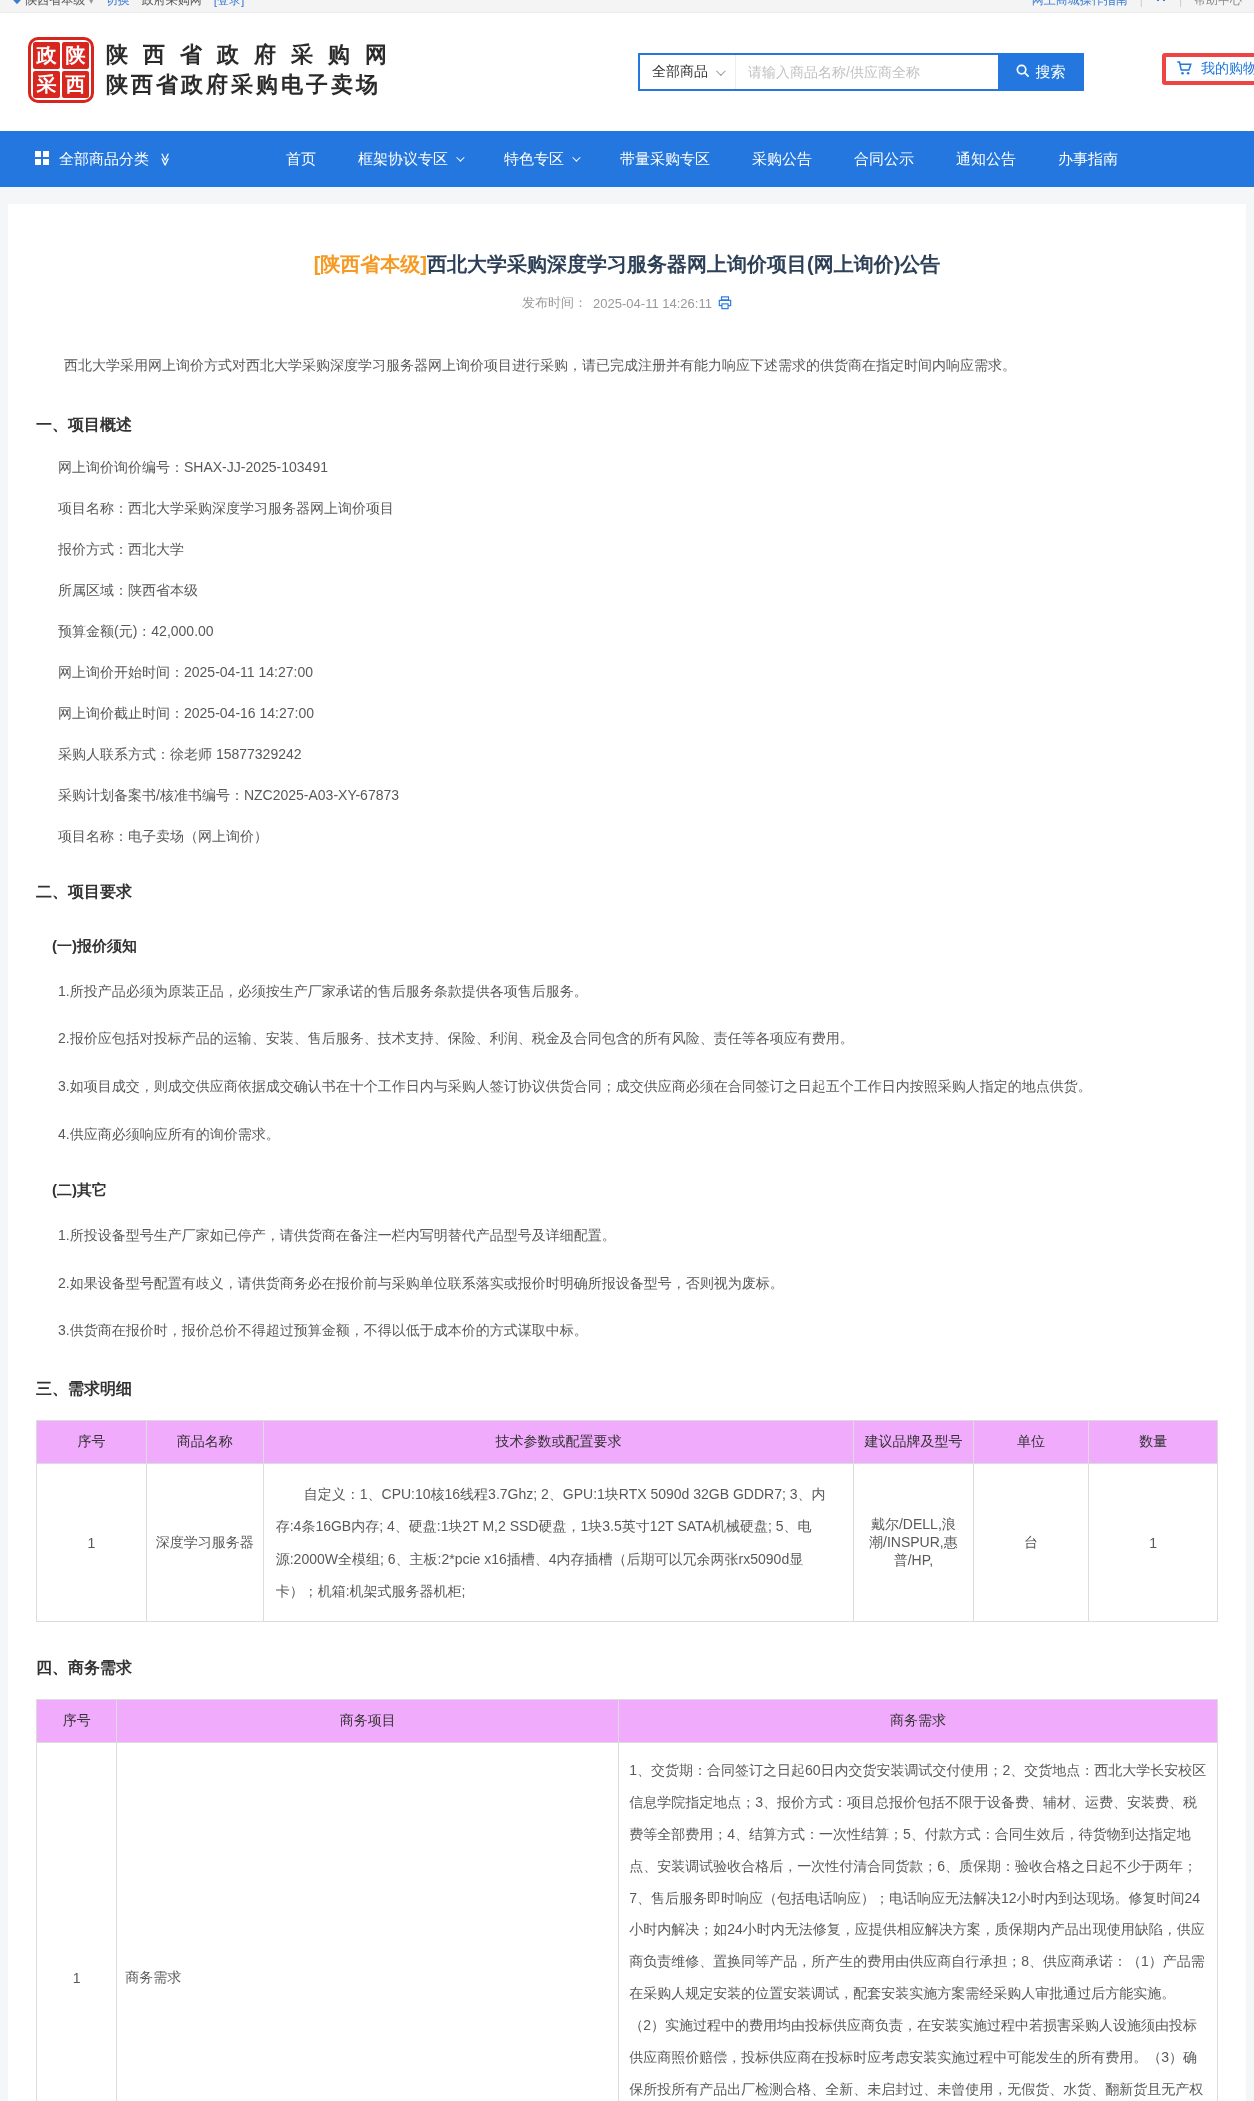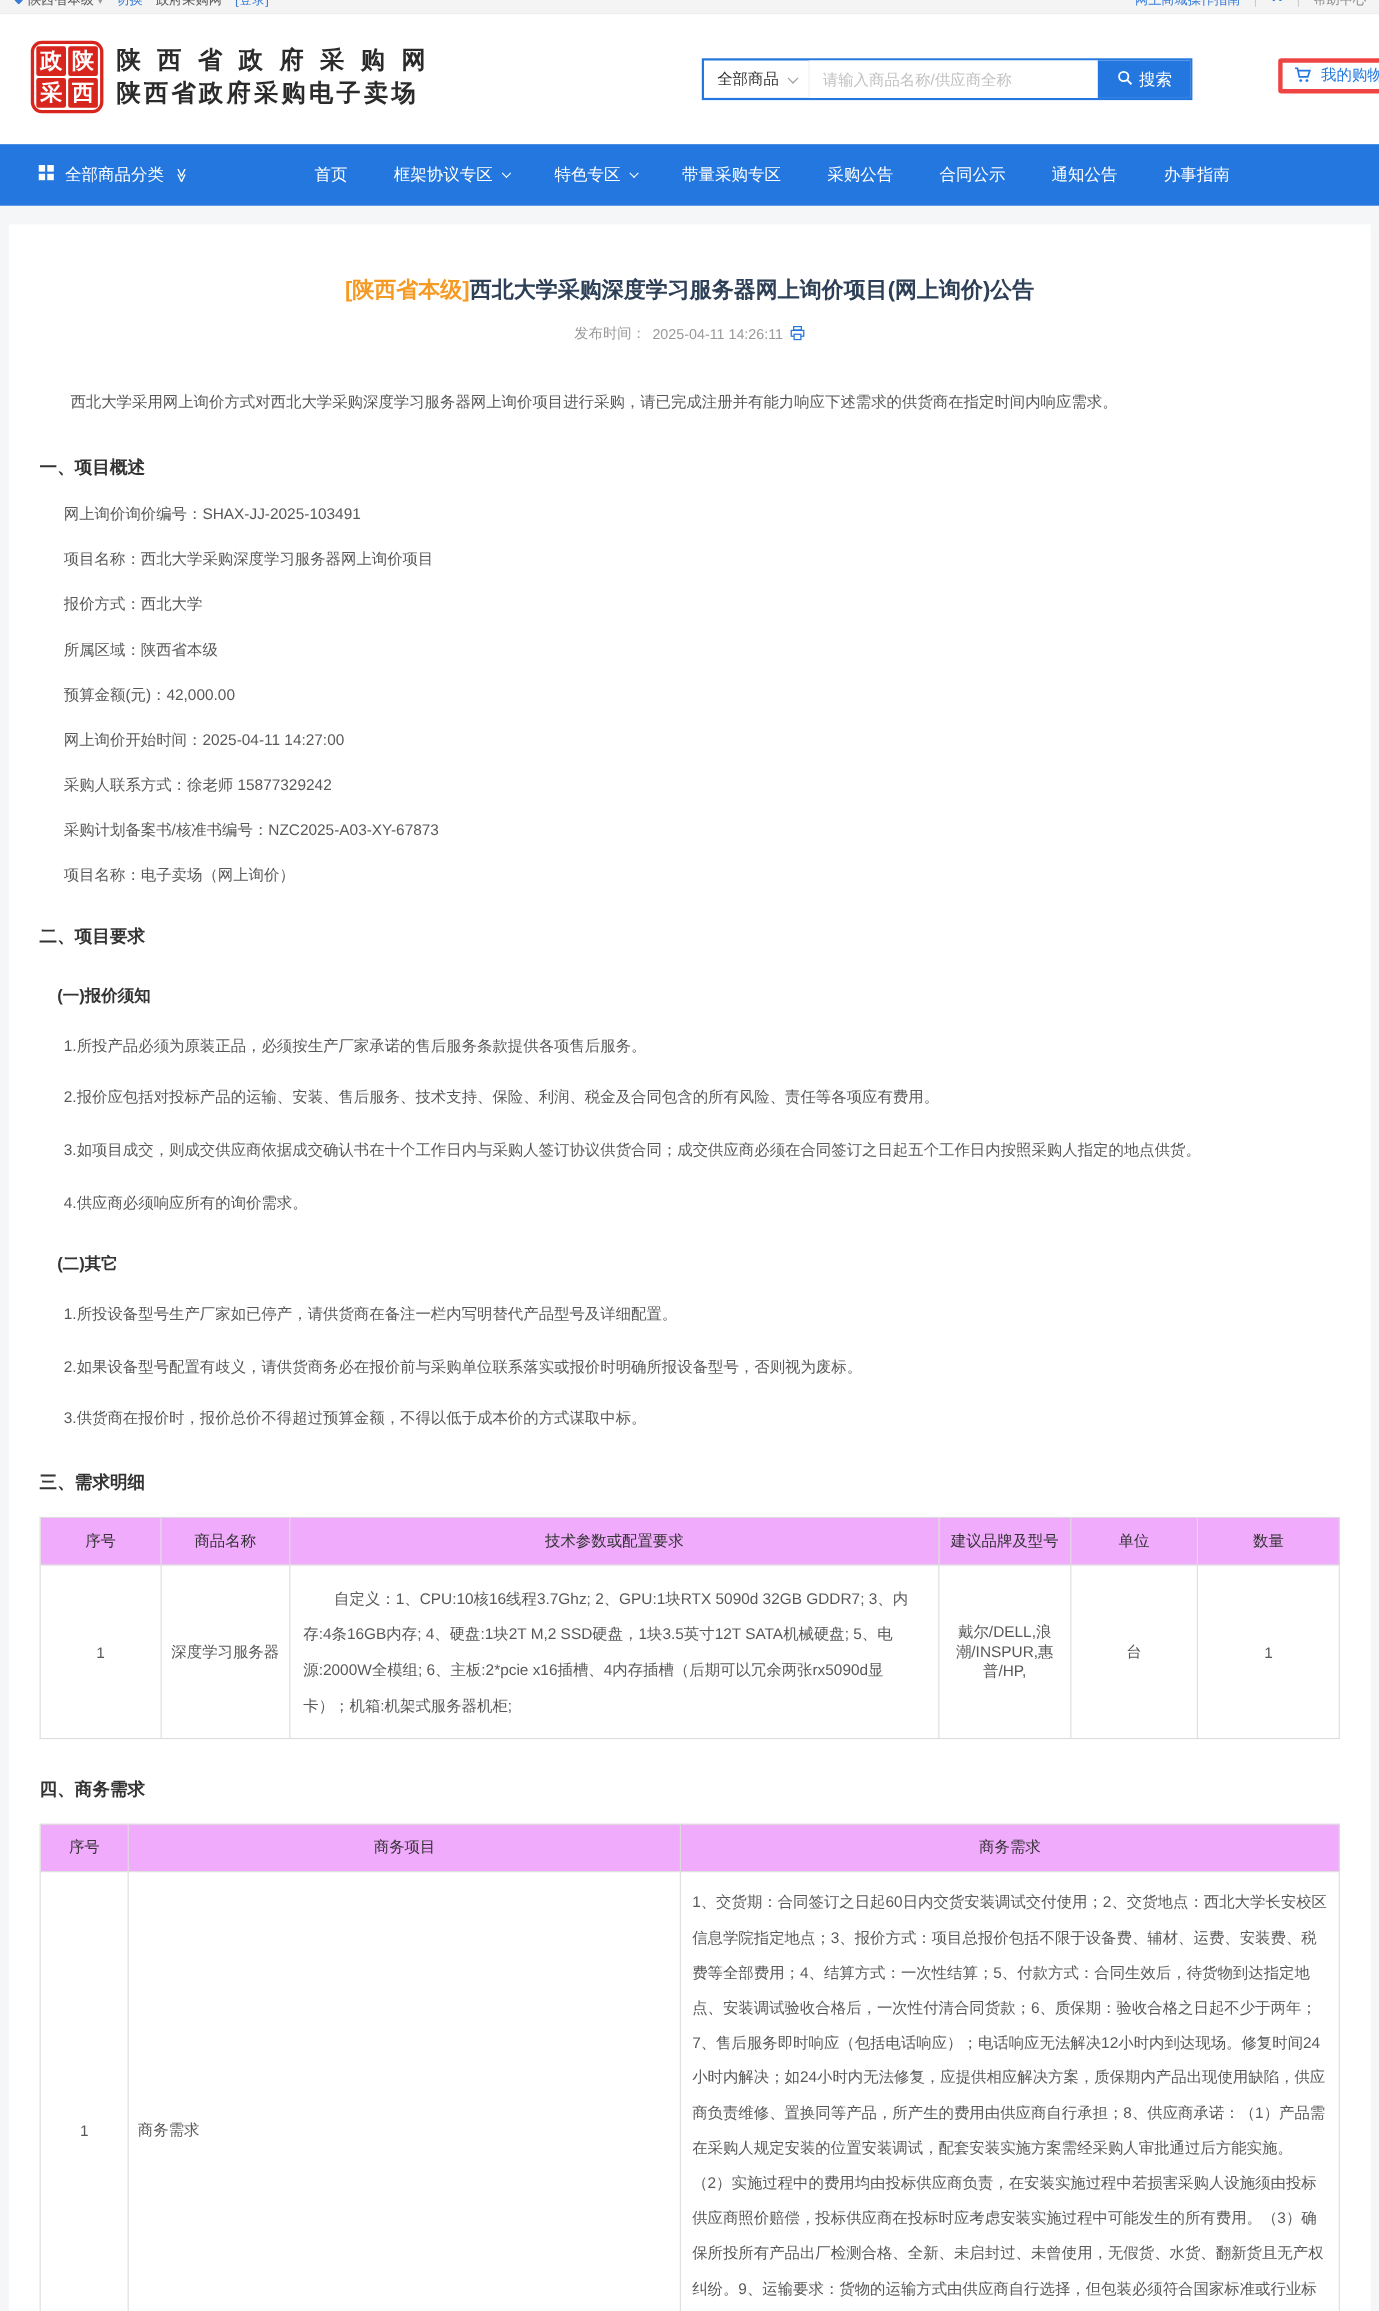--- a/index.html
+++ b/index.html
@@ -235,20 +235,21 @@
 
   <p class="intro">西北大学采用网上询价方式对西北大学采购深度学习服务器网上询价项目进行采购，请已完成注册并有能力响应下述需求的供货商在指定时间内响应需求。</p>
 
   <h2 class="section-h">一、项目概述</h2>
   <p class="field"><span>网上询价询价编号：</span><span>SHAX-JJ-2025-103491</span></p>
   <p class="field"><span>项目名称：</span><span>西北大学采购深度学习服务器网上询价项目</span></p>
   <p class="field"><span>报价方式：</span><span>西北大学</span></p>
   <p class="field"><span>所属区域：</span><span>陕西省本级</span></p>
   <p class="field"><span>预算金额(元)：</span><span>42,000.00</span></p>
   <p class="field"><span>网上询价开始时间：</span><span>2025-04-11 14:27:00</span></p>
+  <p class="field"><span>网上询价截止时间：</span><span>2025-04-16 14:27:00</span></p>
   <p class="field"><span>采购人联系方式：</span><span>徐老师 15877329242</span></p>
   <p class="field"><span>采购计划备案书/核准书编号：</span><span>NZC2025-A03-XY-67873</span></p>
   <p class="field"><span>项目名称：</span><span>电子卖场（网上询价）</span></p>
 
   <h2 class="section-h">二、项目要求</h2>
   <h3 class="sub-h">(一)报价须知</h3>
   <p class="item">1.所投产品必须为原装正品，必须按生产厂家承诺的售后服务条款提供各项售后服务。</p>
   <p class="item">2.报价应包括对投标产品的运输、安装、售后服务、技术支持、保险、利润、税金及合同包含的所有风险、责任等各项应有费用。</p>
   <p class="item">3.如项目成交，则成交供应商依据成交确认书在十个工作日内与采购人签订协议供货合同；成交供应商必须在合同签订之日起五个工作日内按照采购人指定的地点供货。</p>
   <p class="item">4.供应商必须响应所有的询价需求。</p>

